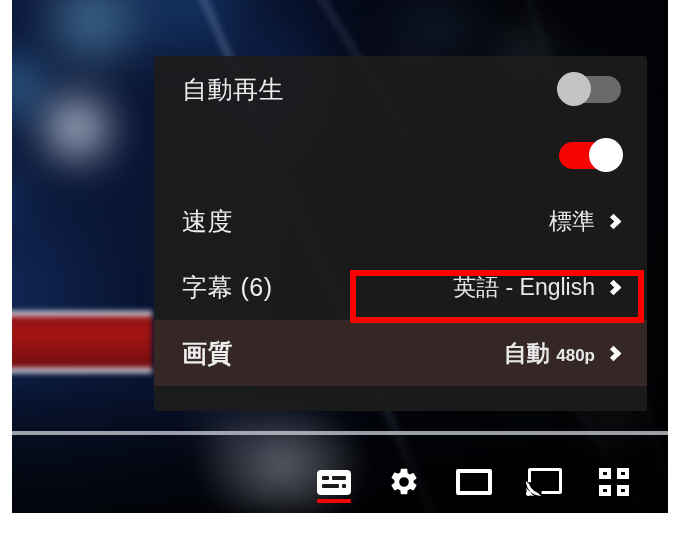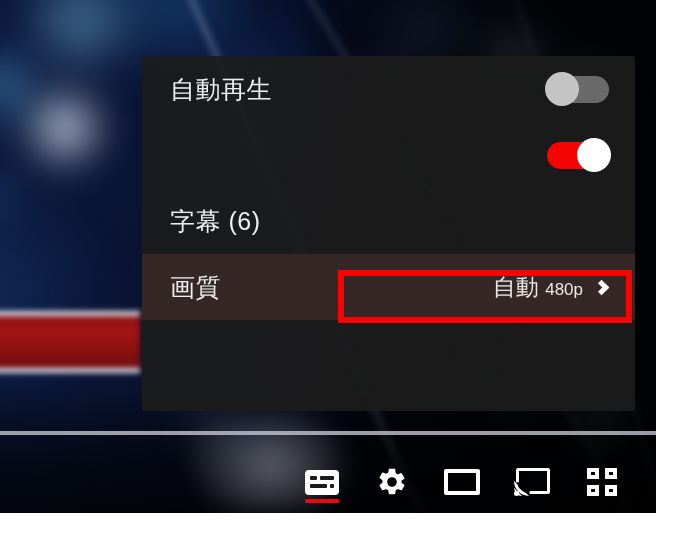--- a/index.html
+++ b/index.html
@@ -5,21 +5,21 @@
   * { margin:0; padding:0; box-sizing:border-box; }
   html, body {
     width:681px; height:555px;
     background:#ffffff;
     font-family:"Liberation Sans", "DejaVu Sans", sans-serif;
     overflow:hidden;
   }
 
   
   #stage {
-    position:absolute; left:0; top:0;
+    position:absolute; left:12px; top:0;
     width:656px; height:513px;
     background:#05070f;
     overflow:hidden;
   }
 
   
   .bg-layer { position:absolute; inset:-40px; }
 
   #bg-base {
     background:
@@ -154,21 +154,21 @@
     background:rgba(28,28,28,.93);
     border-radius:3px;
     overflow:hidden;
   }
   .srow {
     position:relative; height:66px;
     display:flex; align-items:center;
     padding:0 22px 0 28px;
     cursor:pointer;
   }
-  .srow.hovered { background:rgba(62,44,42,.72); }
+  .srow.hovered { background:rgba(62,44,42,.72);font-weight:bold; }
   .srow-label {
     color:#eeeeee; font-size:25px; letter-spacing:.5px; white-space:nowrap;
   }
   .srow-right {
     margin-left:auto; display:flex; align-items:center; gap:13px;
   }
   .srow-value { color:#e8e8e8; font-size:23px; white-space:nowrap; }
   .srow-value .sub { font-size:17px; }
   .chev {
     width:11px; height:11px;
@@ -271,23 +271,34 @@
 
     <div class="srow">
       <span class="srow-right">
         <span class="toggle on">
           <span class="track"></span>
           <span class="knob"></span>
         </span>
       </span>
     </div>
 
+    <div class="srow">
+      <span class="srow-label">速度</span>
+      <span class="srow-right">
+        <span class="srow-value">標準</span>
+        <span class="chev"></span>
+      </span>
+    </div>
 
     <div class="srow">
       <span class="srow-label">字幕 (6)</span>
+      <span class="srow-right">
+        <span class="srow-value">英語 - English</span>
+        <span class="chev"></span>
+      </span>
     </div>
 
     <div class="srow hovered">
       <span class="srow-label">画質</span>
       <span class="srow-right">
         <span class="srow-value"><span>自動</span> <span class="sub">480p</span></span>
         <span class="chev"></span>
       </span>
     </div>
 

